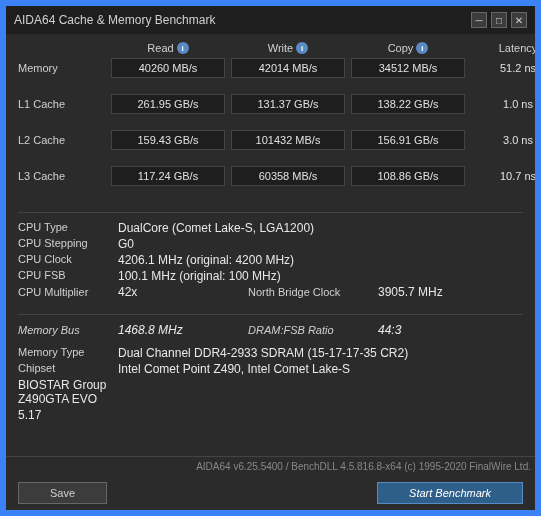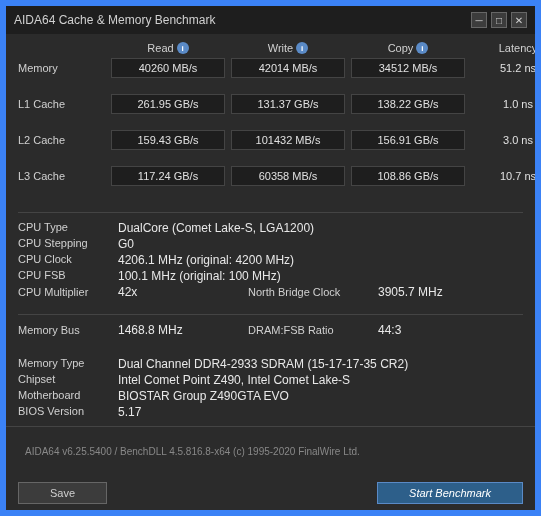--- a/index.html
+++ b/index.html
@@ -147,24 +147,24 @@
       color: #d0d0d0;
       font-size: 11px;
       white-space: nowrap;
     }
     .info-value {
       color: #e8e8e8;
       font-size: 12px;
     }
 
     .footer-text {
-      text-align: left;
+      text-align: right;
       color: #888;
       font-size: 10px;
-      padding: 19px;
+      padding: 4px;
       border-top: 1px solid #444;
       flex-shrink: 0;
     }
 
     .button-bar {
       display: flex;
       justify-content: space-between;
       padding: 6px 12px;
       flex-shrink: 0;
       background: #2b2b2b;
@@ -281,40 +281,38 @@
         <span class="info-value">42x</span>
         <span class="info-label">North Bridge Clock</span>
         <span class="info-value">3905.7 MHz</span>
       </div>
     </div>
 
     <div class="divider"></div>
 
     <div class="info-section">
 
-      <div style="display:grid; grid-template-columns: 100px 130px 130px 1fr; margin-bottom:20px; align-items:center;">
+      <div style="display:grid; grid-template-columns: 100px 130px 130px 1fr; margin-bottom:9px; align-items:center;font-style:italic;">
         <span class="info-label">Memory Bus</span>
         <span class="info-value">1468.8 MHz</span>
         <span class="info-label">DRAM:FSB Ratio</span>
         <span class="info-value">44:3</span>
       </div>
       <div class="info-row">
         <span class="info-label">Memory Type</span>
         <span class="info-value">Dual Channel DDR4-2933 SDRAM  (15-17-17-35 CR2)</span>
       </div>
       <div class="info-row">
         <span class="info-label">Chipset</span>
         <span class="info-value">Intel Comet Point Z490, Intel Comet Lake-S</span>
       </div>
       <div class="info-row">
-        <span class="info-label">Motherboard</span>
         <span class="info-value">BIOSTAR Group Z490GTA EVO</span>
       </div>
       <div class="info-row">
-        <span class="info-label">BIOS Version</span>
         <span class="info-value">5.17</span>
       </div>
     </div>
 
     <div style="flex:1;"></div>
 
     <div class="footer-text">AIDA64 v6.25.5400 / BenchDLL 4.5.816.8-x64  (c) 1995-2020 FinalWire Ltd.</div>
 
     <div class="button-bar">
       <button class="btn">Save</button>

